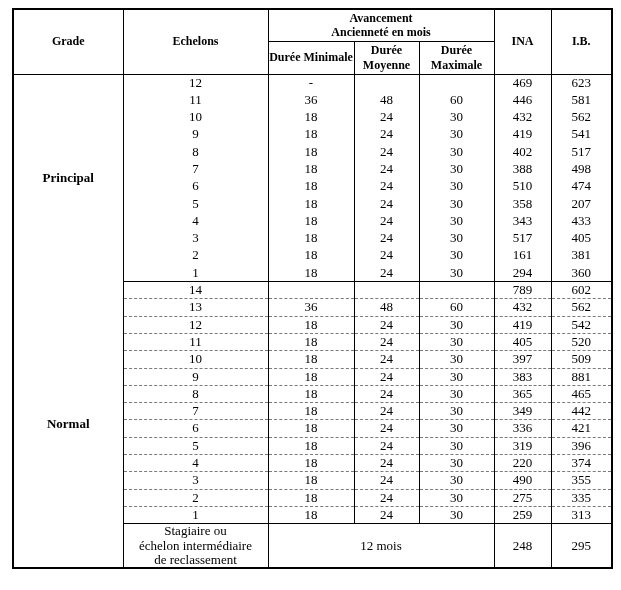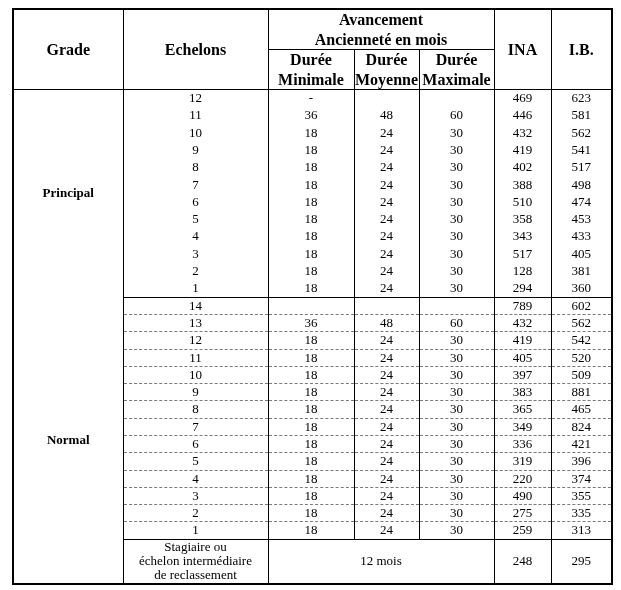--- a/index.html
+++ b/index.html
@@ -28,21 +28,21 @@
     border-right: 1px solid #000000;
     padding: 0;
     margin: 0;
     text-align: center;
     vertical-align: middle;
     overflow: hidden;
   }
   .grille thead th {
     border-bottom: 1px solid #000000;
     font-weight: bold;
-    font-size: 16px;
+    font-size: 12px;
     line-height: 1.22;
   }
   tr.hdr-top { height: 32px; }
   tr.hdr-sub { height: 33px; }
   .grille tbody td {
     font-size: 13px;
     line-height: 1.1;
   }
   .grille tbody tr { height: 17.3px; }
   tr.row-none td { border-bottom: none; }
@@ -144,21 +144,21 @@
           <td>30</td>
           <td>510</td>
           <td>474</td>
         </tr>
         <tr class="row-none">
           <td>5</td>
           <td>18</td>
           <td>24</td>
           <td>30</td>
           <td>358</td>
-          <td>453</td>
+          <td>207</td>
         </tr>
         <tr class="row-none">
           <td>4</td>
           <td>18</td>
           <td>24</td>
           <td>30</td>
           <td>343</td>
           <td>433</td>
         </tr>
         <tr class="row-none">
@@ -167,21 +167,21 @@
           <td>24</td>
           <td>30</td>
           <td>517</td>
           <td>405</td>
         </tr>
         <tr class="row-none">
           <td>2</td>
           <td>18</td>
           <td>24</td>
           <td>30</td>
-          <td>128</td>
+          <td>161</td>
           <td>381</td>
         </tr>
         <tr class="row-none row-last">
           <td>1</td>
           <td>18</td>
           <td>24</td>
           <td>30</td>
           <td>294</td>
           <td>360</td>
         </tr>
@@ -241,21 +241,21 @@
           <td>30</td>
           <td>365</td>
           <td>465</td>
         </tr>
         <tr class="row-dashed">
           <td>7</td>
           <td>18</td>
           <td>24</td>
           <td>30</td>
           <td>349</td>
-          <td>824</td>
+          <td>442</td>
         </tr>
         <tr class="row-dashed">
           <td>6</td>
           <td>18</td>
           <td>24</td>
           <td>30</td>
           <td>336</td>
           <td>421</td>
         </tr>
         <tr class="row-dashed">

